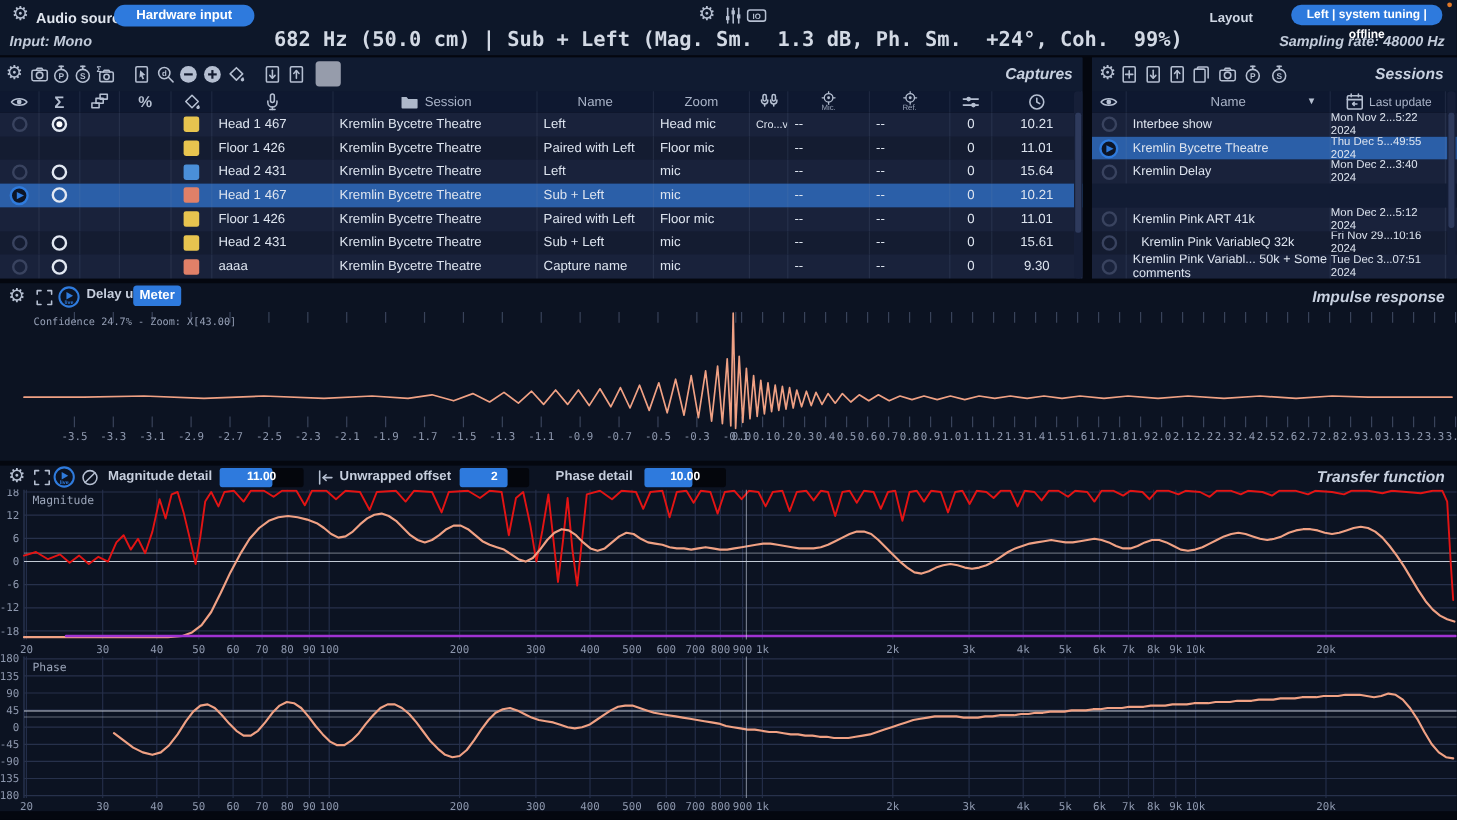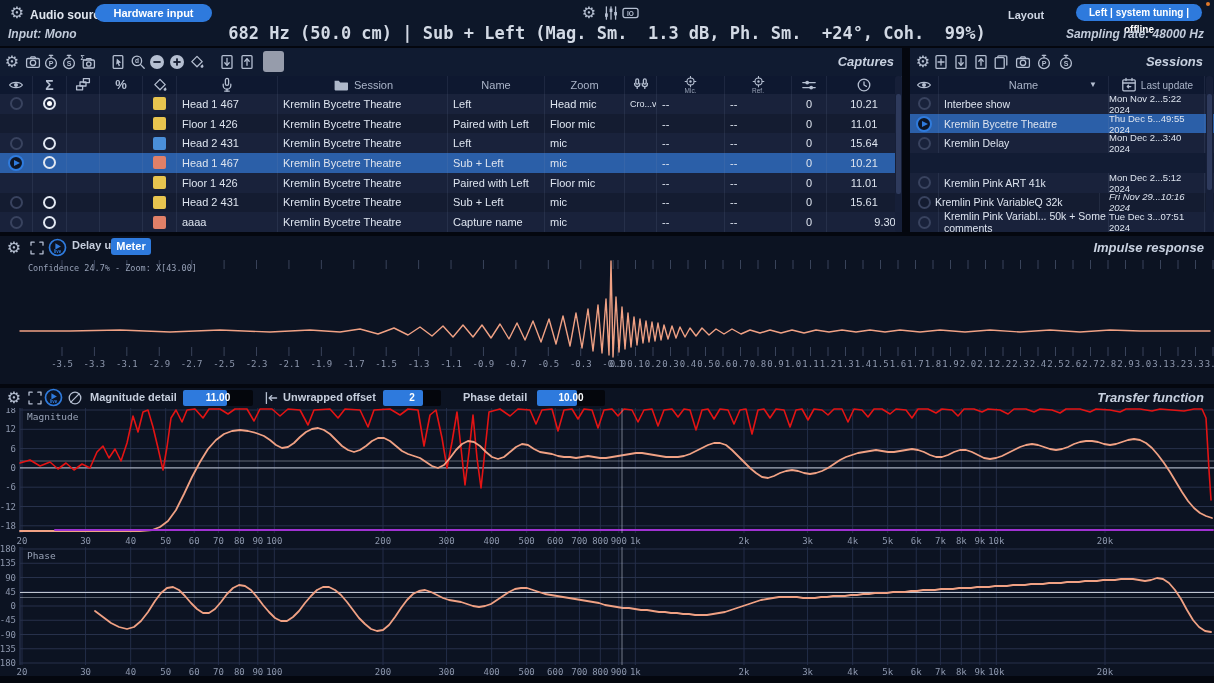--- a/index.html
+++ b/index.html
@@ -455,21 +455,21 @@
           <div class="sw" style="background: rgb(224, 128, 104);"></div>
         </div>
         <div class="cell txt" style="left: 177px; width: 101px;">aaaa</div>
         <div class="cell txt" style="left: 278px; width: 170px;">Kremlin Bycetre Theatre</div>
         <div class="cell txt" style="left: 448px; width: 97px;">Capture name</div>
         <div class="cell txt" style="left: 545px; width: 80px;">mic</div>
         <div class="cell txt" style="left: 625px; width: 32px; font-size: 9px;"></div>
         <div class="cell ctr" style="left: 657px; width: 68px; justify-content: flex-start; padding-left: 5px;">--</div>
         <div class="cell ctr" style="left: 725px; width: 67px; justify-content: flex-start; padding-left: 5px;">--</div>
         <div class="cell ctr" style="left: 792px; width: 35px;">0</div>
-        <div class="cell ctr" style="left: 848px; width: 75px;">9.30</div>
+        <div class="cell ctr" style="left: 827px; width: 75px;">9.30</div>
       </div>
     </div>
   <div class="scroll" style="right:0;top:28px;height:156px">
       <div class="thumb" style="top:18px;height:100px"></div>
     </div>
 </div>
 
 <div id="ses-panel" class="abs panel">
   <div class="tools" id="ses-tools">
     <span class="ttl abs" style="right:11px;top:6px">Sessions</span>
@@ -599,22 +599,22 @@
         <div class="cell ctr" style="left: 0px; width: 29px;">
           <div class="crc"></div>
         </div>
         <div class="cell txt" style="left: 29px; width: 170px; font-size: 10.5px;">Kremlin Pink ART 41k</div>
         <div class="cell" style="left: 199px; width: 96px; justify-content: flex-end; padding-right: 4px; font-size: 9.5px;">Mon Dec 2...5:12 2024</div>
       </div>
       <div class="row even" style="top: 98.57px;">
         <div class="cell ctr" style="left: 0px; width: 29px;">
           <div class="crc"></div>
         </div>
-        <div class="cell txt" style="left: 20px; width: 170px; font-size: 10.5px;">Kremlin Pink VariableQ 32k</div>
-        <div class="cell" style="left: 199px; width: 96px; justify-content: flex-end; padding-right: 4px; font-size: 9.5px; font-style: italic;">Fri Nov 29...10:16 2024</div>
+        <div class="cell txt" style="left: 36px; width: 170px; font-size: 10.5px;">Kremlin Pink VariableQ 32k</div>
+        <div class="cell" style="left: 199px; width: 96px; justify-content: flex-end; padding-right: 4px; font-size: 9.5px;">Fri Nov 29...10:16 2024</div>
       </div>
       <div class="row odd" style="top: 118.284px;">
         <div class="cell ctr" style="left: 0px; width: 29px;">
           <div class="crc"></div>
         </div>
         <div class="cell txt" style="left: 29px; width: 170px; font-size: 10.5px;">Kremlin Pink Variabl... 50k + Some comments</div>
         <div class="cell" style="left: 199px; width: 96px; justify-content: flex-end; padding-right: 4px; font-size: 9.5px;">Tue Dec 3...07:51 2024</div>
       </div>
     </div>
   <div class="scroll" style="right:1px;top:28px;height:156px">

